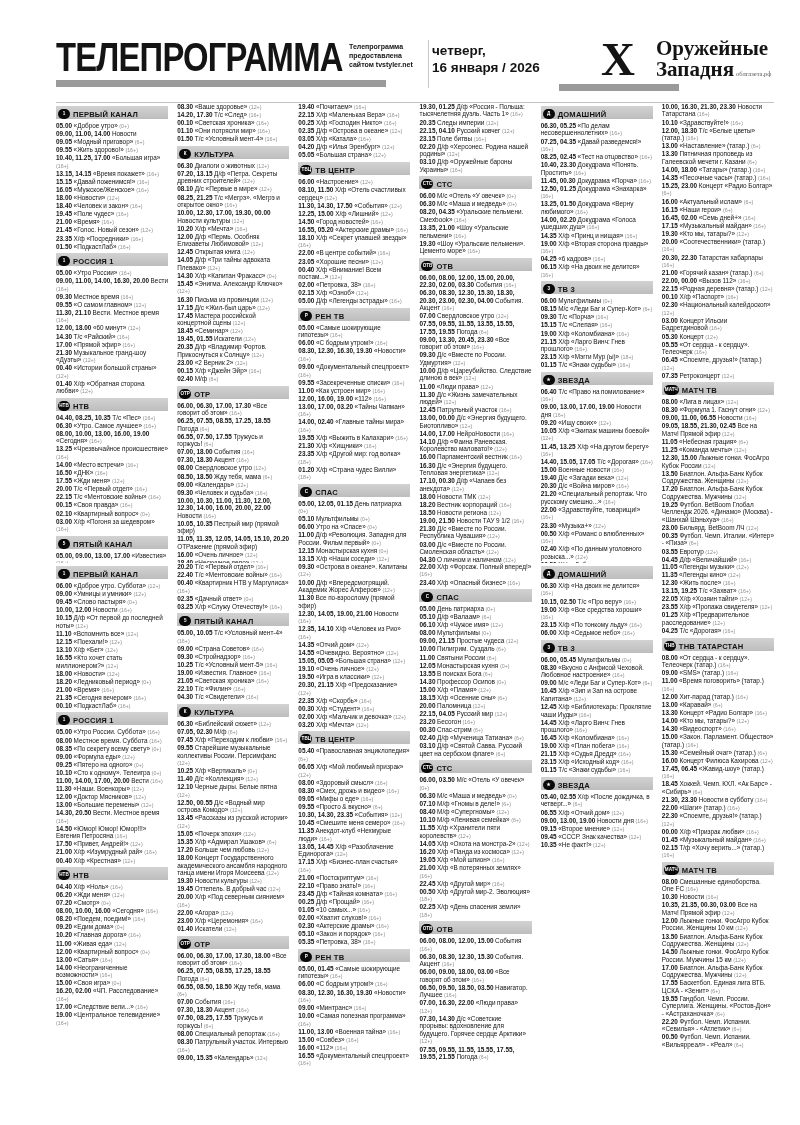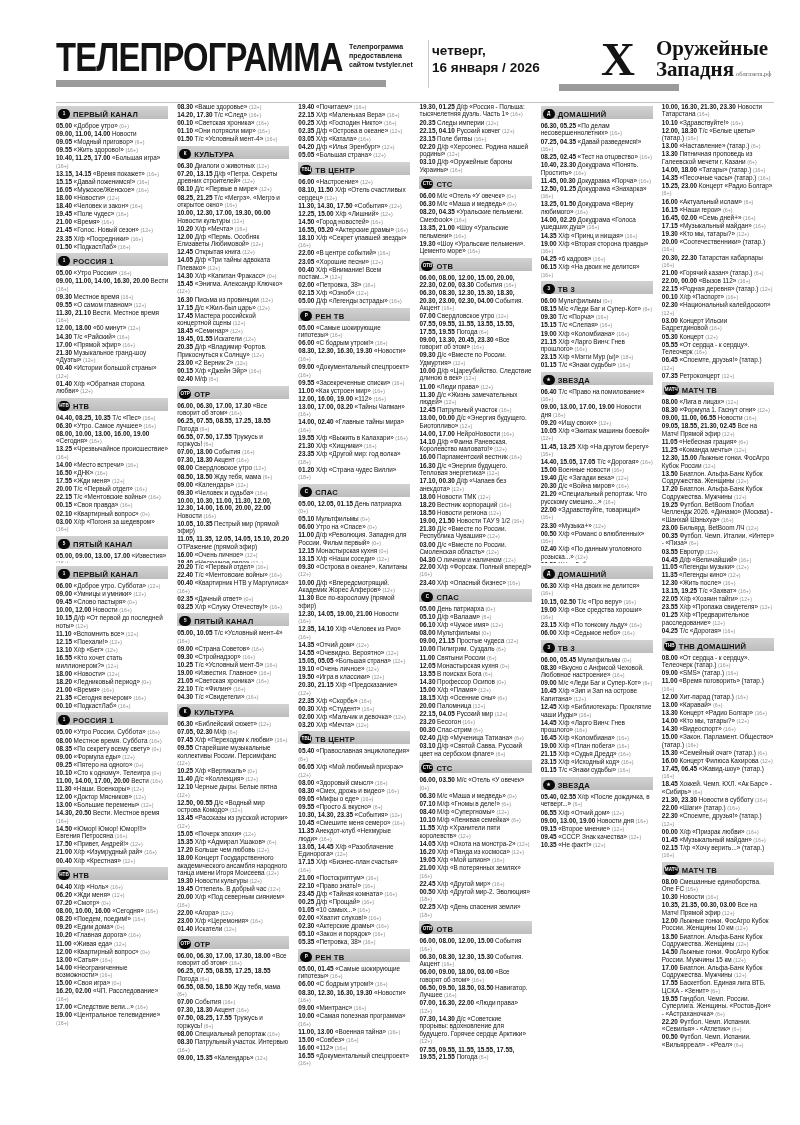--- a/index.html
+++ b/index.html
@@ -629,21 +629,21 @@
             <div class="item"><b>11.05 </b>«Легенды музыки» <span class="rating">(12+)</span></div>
             <div class="item"><b>11.35 </b>«Легенды кино» <span class="rating">(12+)</span></div>
             <div class="item"><b>12.30 </b>«Жить после» <span class="rating">(16+)</span></div>
             <div class="item"><b>13.15, 19.25 </b>Т/с «Захват» <span class="rating">(16+)</span></div>
             <div class="item"><b>22.05 </b>Х/ф «Хозяин тайги» <span class="rating">(12+)</span></div>
             <div class="item"><b>23.55 </b>Х/ф «Пропажа свидетеля» <span class="rating">(12+)</span></div>
             <div class="item"><b>01.25 </b>Х/ф «Предварительное расследование» <span class="rating">(12+)</span></div>
             <div class="item"><b>04.25 </b>Т/с «Дорогая» <span class="rating">(16+)</span></div>
             <div class="ch-head">
               <span class="ch-icon">ТНВ</span>
-              <span class="ch-name">ТНВ ДОМАШНИЙ</span>
+              <span class="ch-name">ТНВ ТАТАРСТАН</span>
             </div>
             <div class="item"><b>08.00 </b>«От сердца - к сердцу». Телеочерк (татар.) <span class="rating">(16+)</span></div>
             <div class="item"><b>09.00 </b>«SMS» (татар.) <span class="rating">(16+)</span></div>
             <div class="item"><b>11.00 </b>«Время поговорить» (татар.) <span class="rating">(16+)</span></div>
             <div class="item"><b>12.00 </b>Хит-парад (татар.) <span class="rating">(16+)</span></div>
             <div class="item"><b>13.00 </b>«Каравай» <span class="rating">(6+)</span></div>
             <div class="item"><b>13.30 </b>Концерт «Радио Болгар» <span class="rating">(16+)</span></div>
             <div class="item"><b>14.00 </b>«Кто мы, татары?» <span class="rating">(12+)</span></div>
             <div class="item"><b>14.30 </b>«Видеоспорт» <span class="rating">(16+)</span></div>
             <div class="item"><b>15.00 </b>«Закон. Парламент. Общество» (татар.) <span class="rating">(16+)</span></div>

